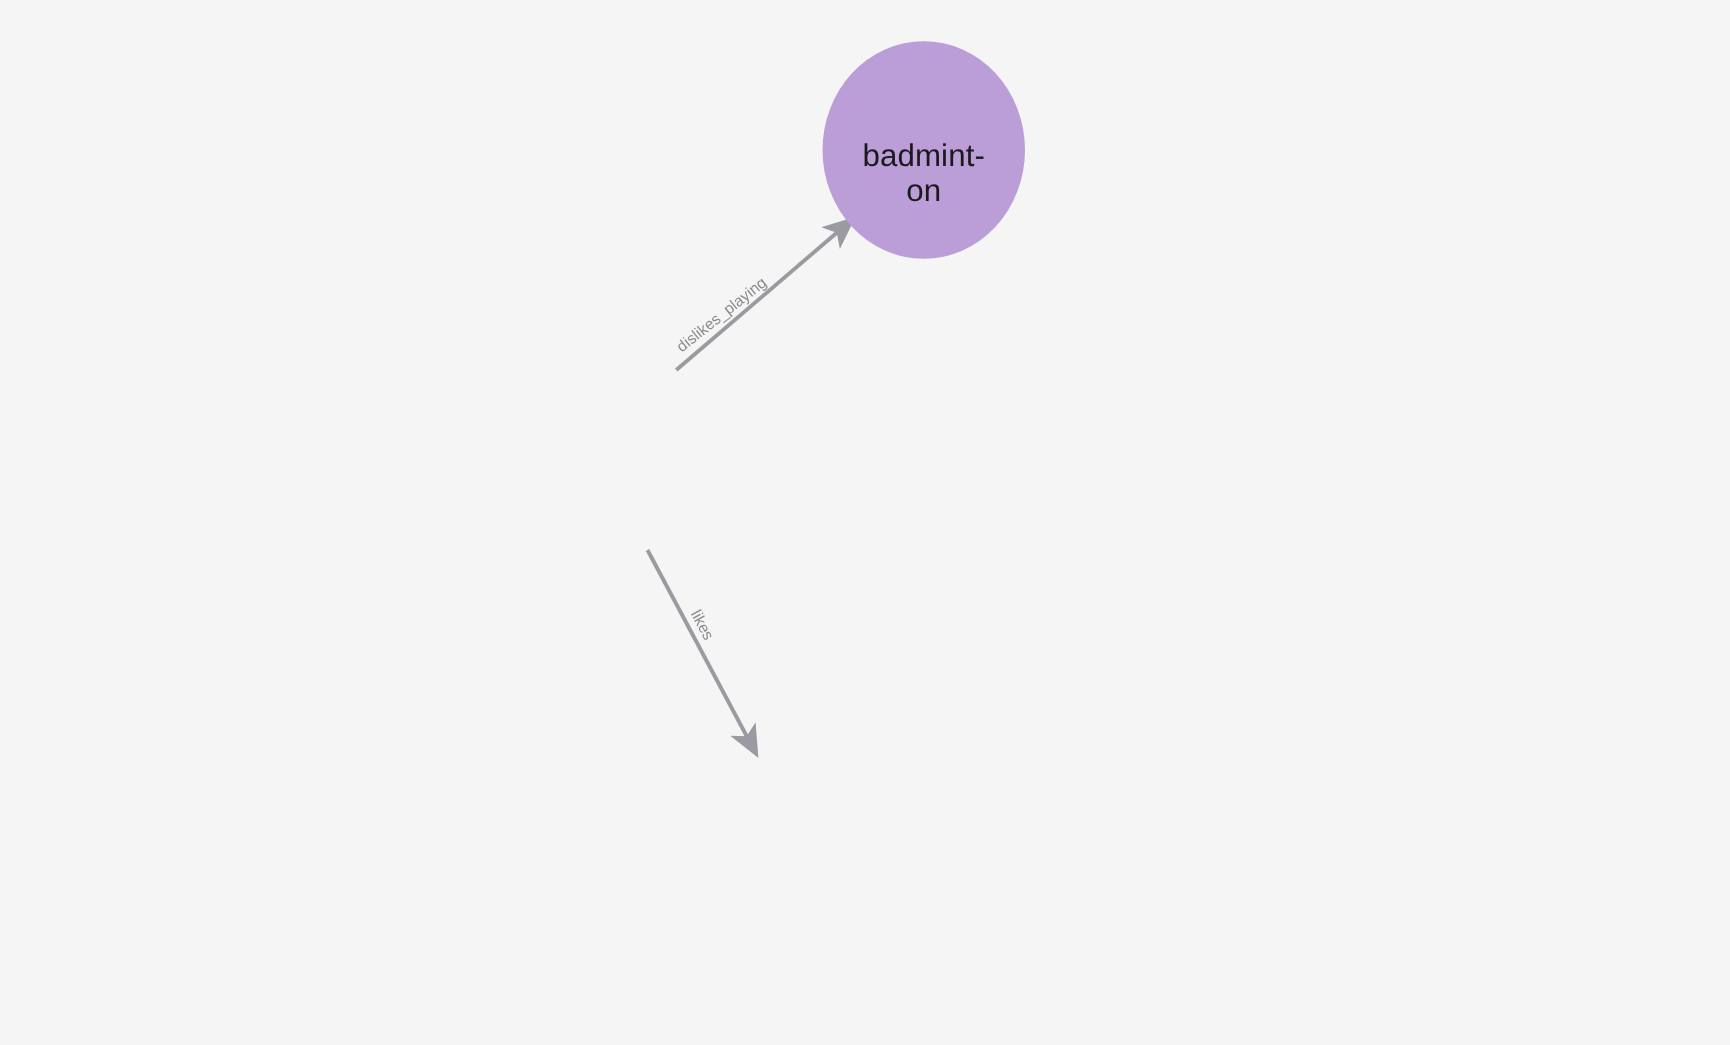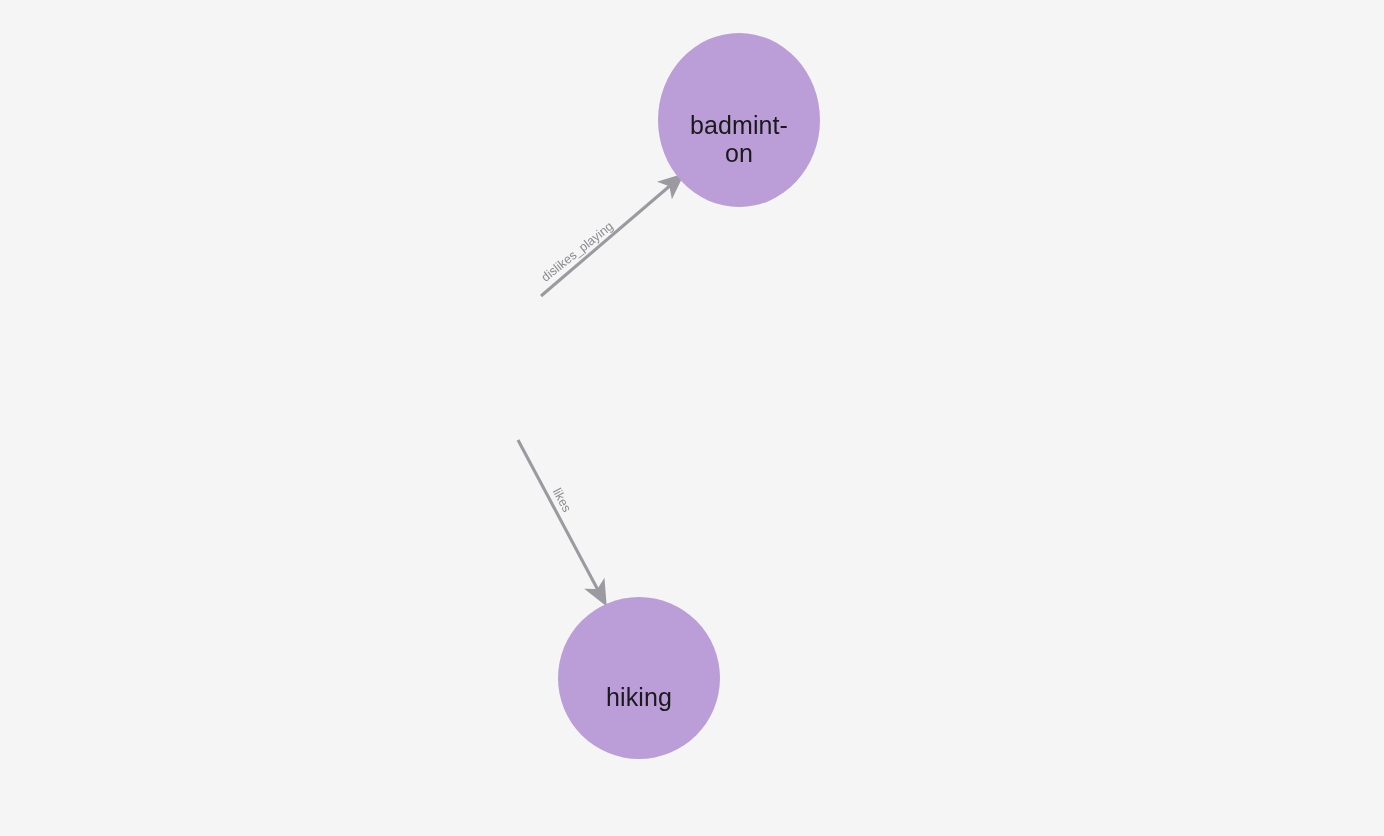--- a/index.html
+++ b/index.html
@@ -79,17 +79,14 @@
   <div class="edge-label" id="edge-label-0" style="left: 543px; top: 272px; transform: rotate(-38.5deg); color: rgb(139, 139, 144);">dislikes_playing</div>
 
   <div class="edge-label" id="edge-label-1" style="left: 556px; top: 482px; transform: rotate(62deg); color: rgb(139, 139, 144);">likes</div>
 
 
   <div class="node" id="node-1" style="left: 658px; top: 33px; width: 162px; height: 174px; background: rgb(187, 157, 216);">
     <span class="node-label">badmint-
 on</span>
   </div>
 
-  <div class="node" id="node-2" style="left: 558px; top: 597px; width: 162px; height: 162px; background: rgb(187, 157, 216);">
-    <span class="node-label">hiking</span>
-  </div>
 
 </div>
 
 </body></html>

